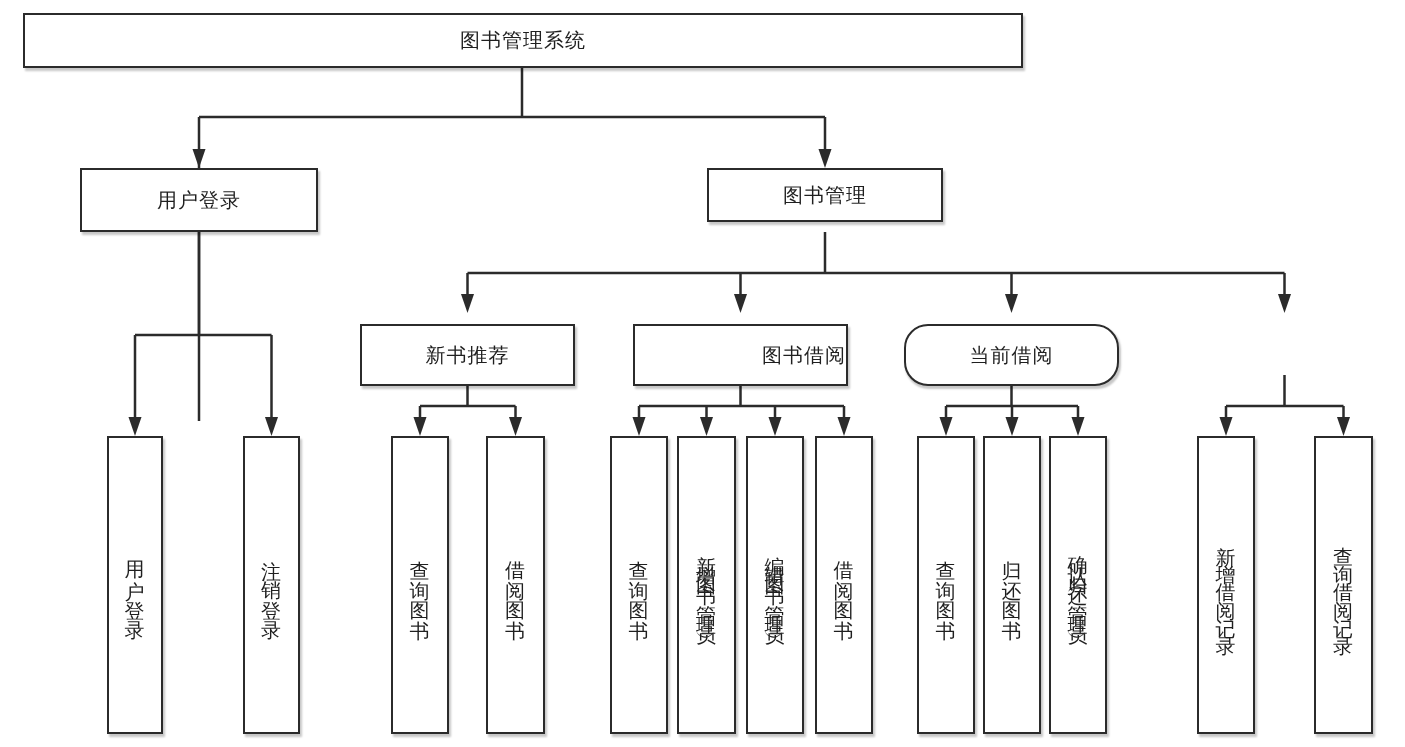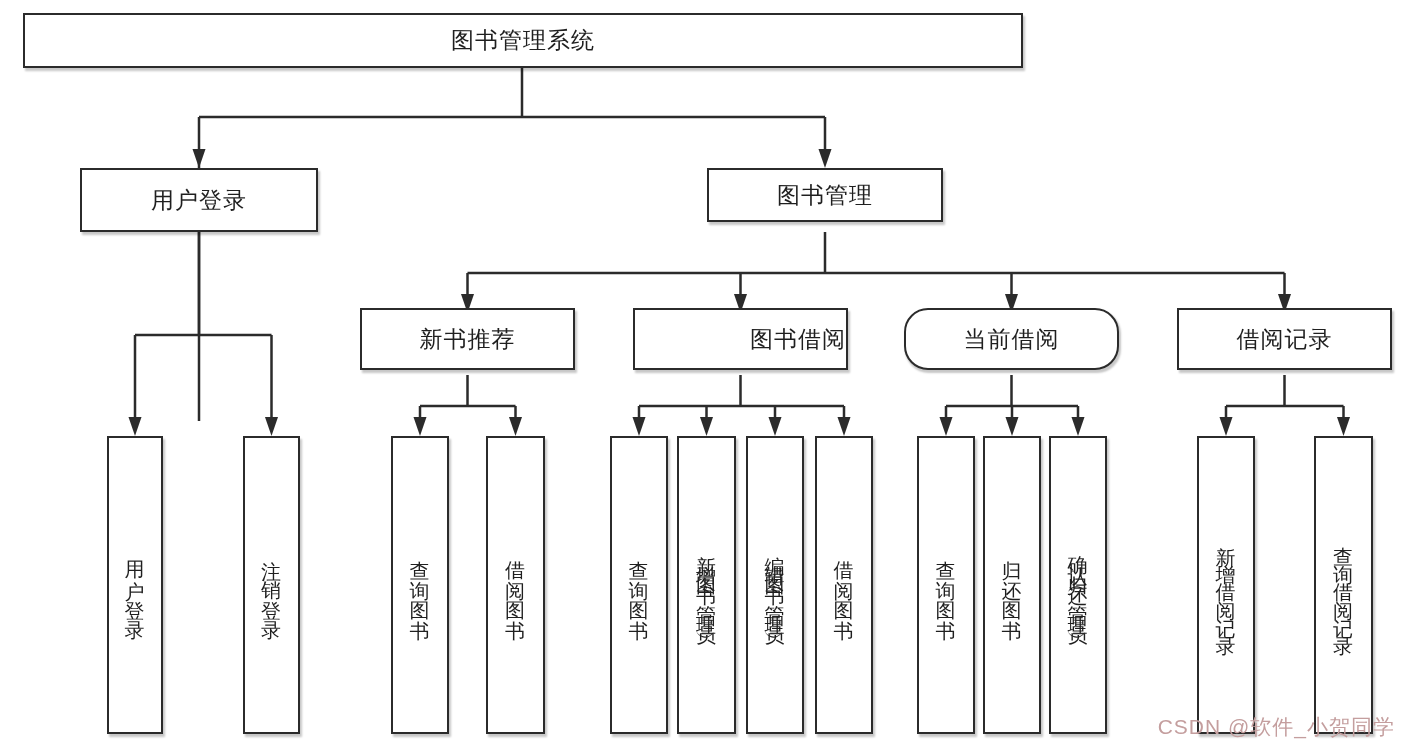--- a/index.html
+++ b/index.html
@@ -22,33 +22,33 @@
     position: absolute;
     background: #ffffff;
     border: 2.5px solid #2b2b2b;
     box-shadow: 1.5px 2.5px 2px rgba(0,0,0,0.22);
     display: flex;
     align-items: center;
     justify-content: center;
     color: #1f1f1f;
   }
   .hlabel {
-    font-size: 23px;
+    font-size: 20px;
     letter-spacing: 1px;
     white-space: nowrap;
   }
   .vtext {
     writing-mode: vertical-rl;
     font-size: 20px;
     line-height: 1;
   }
   .root-box { left: 23px;  top: 13px;  width: 1000px; height: 55px; }
   .l2a      { left: 80px;  top: 168px; width: 238px;  height: 64px; }
   .l2b      { left: 707px; top: 168px; width: 236px;  height: 54px; }
-  .l3  { top: 308px; height: 62px; width: 215px; }
+  .l3  { top: 324px; height: 62px; width: 215px; }
   .l3a { left: 360px; }
   .l3b { left: 633px; justify-content: flex-end; }
   .l3c { left: 904px; border-radius: 24px; }
   .l3d { left: 1177px; }
   .leaf { top: 436px; height: 298px; }
   .watermark {
     position: absolute;
     right: 10px;
     bottom: 6px;
     font-size: 21px;
@@ -118,23 +118,20 @@
 
   <div class="box l3 l3a">
     <span class="hlabel">新书推荐</span>
   </div>
   <div class="box l3 l3b">
     <span class="hlabel">图书借阅</span>
   </div>
   <div class="box l3 l3c">
     <span class="hlabel">当前借阅</span>
   </div>
-  <div class="box l3 l3d">
-    <span class="hlabel">借阅记录</span>
-  </div>
 
   <div class="box leaf" style="left:107px;width:56px">
     <span class="vtext" style="letter-spacing:20px">用户登录</span>
   </div>
   <div class="box leaf" style="left:243px;width:57px">
     <span class="vtext" style="letter-spacing:20px">注销登录</span>
   </div>
 
   <div class="box leaf" style="left:391px;width:58px">
     <span class="vtext" style="letter-spacing:20px">查询图书</span>
@@ -166,15 +163,14 @@
     <span class="vtext" style="letter-spacing:10px">确认归还（管理员）</span>
   </div>
 
   <div class="box leaf" style="left:1197px;width:58px">
     <span class="vtext" style="letter-spacing:18px">新增借阅记录</span>
   </div>
   <div class="box leaf" style="left:1314px;width:59px">
     <span class="vtext" style="letter-spacing:18px">查询借阅记录</span>
   </div>
 
-  <div class="watermark">CSDN @软件_小贺同学</div>
 
 </div>
 
 </body></html>

